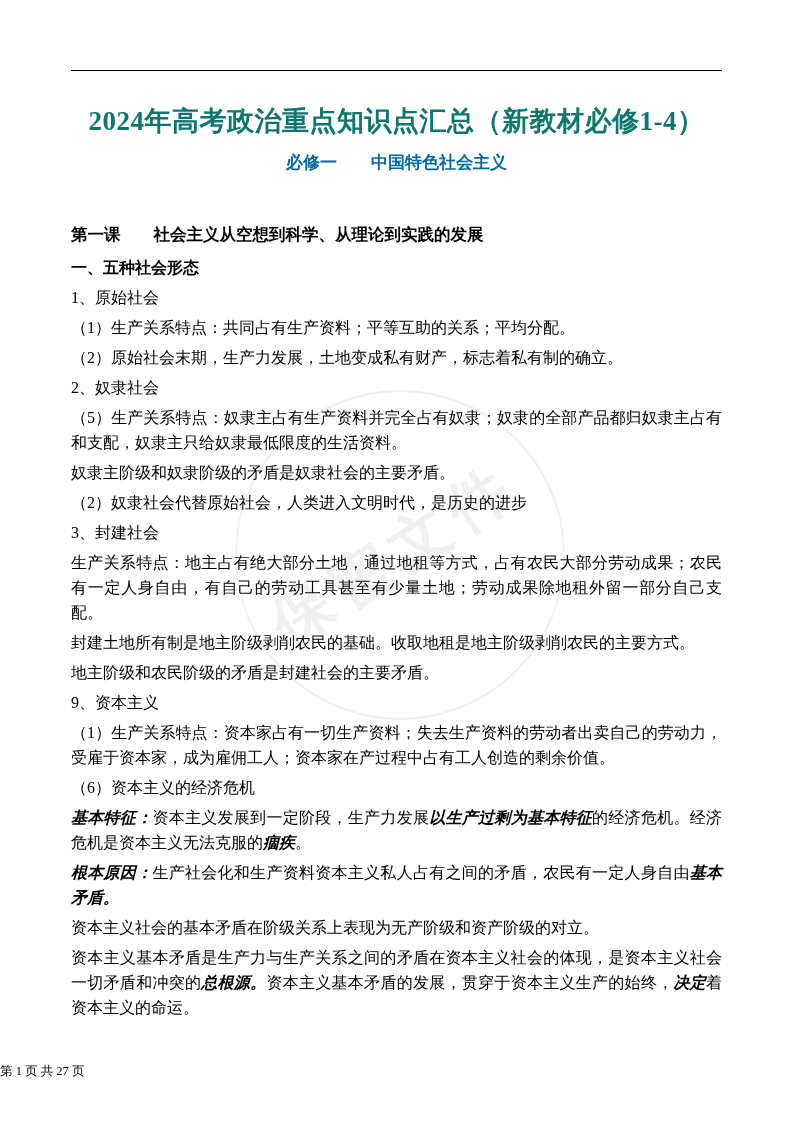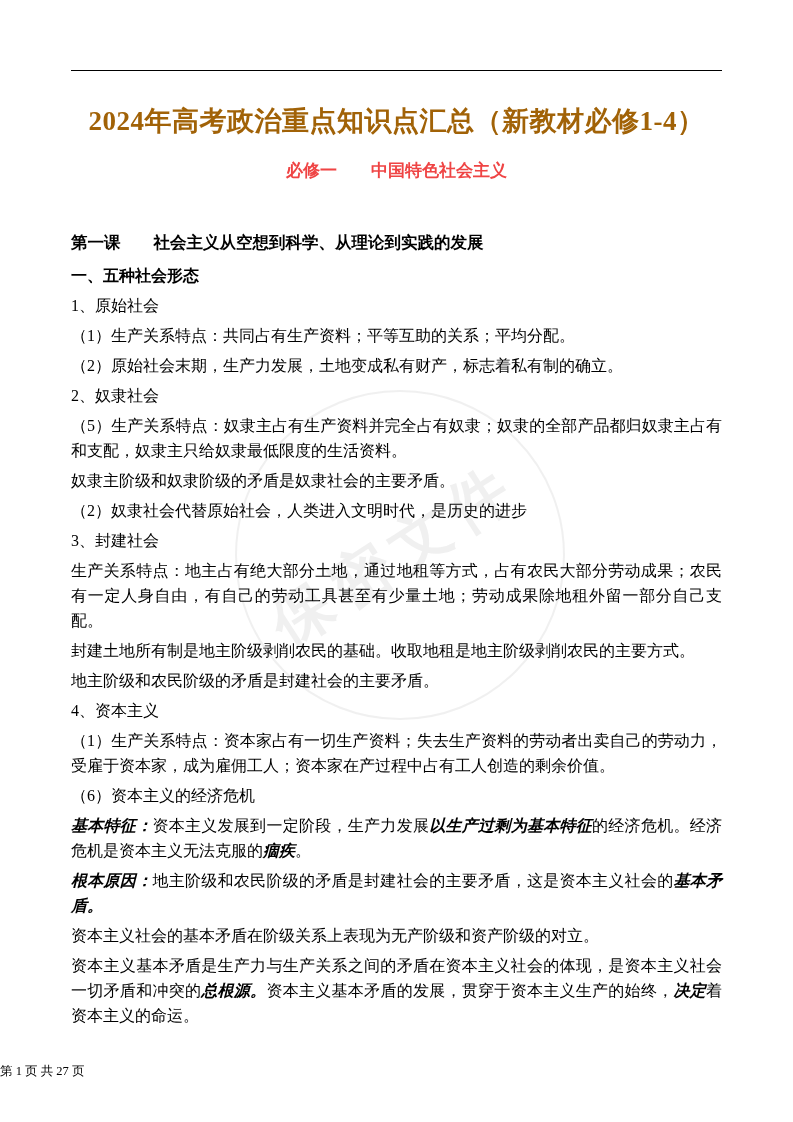--- a/index.html
+++ b/index.html
@@ -14,30 +14,30 @@
     overflow: hidden;
   }
   .inner { padding: 0 71px; position: relative; z-index: 1; }
   .top-rule { border: none; border-top: 1.5px solid #000; margin-top: 70px; }
   .title {
     margin-top: 33px;
     text-align: center;
     font-size: 27px;
     line-height: 34px;
     font-weight: 700;
-    color: #a16207;
+    color: #0f766e;
     letter-spacing: 0.5px;
   }
   .subtitle {
-    margin-top: 22px;
+    margin-top: 14px;
     text-align: center;
     font-size: 17px;
     line-height: 22px;
     font-weight: 700;
-    color: #ef4444;
+    color: #0369a1;
   }
   .content { margin-top: 48px; }
   .lesson {
     font-size: 16.5px;
     font-weight: 700;
     line-height: 26px;
     margin: 0 0 7px 0;
   }
   .para {
     font-size: 16px;
@@ -98,27 +98,27 @@
       <p class="para"><span>2、奴隶社会</span></p>
       <p class="para"><span>（5）生产关系特点：奴隶主占有生产资料并完全占有奴隶；奴隶的全部产品都归奴隶主占有和支配，奴隶主只给奴隶最低限度的生活资料。</span></p>
       <p class="para"><span>奴隶主阶级和奴隶阶级的矛盾是奴隶社会的主要矛盾。</span></p>
       <p class="para"><span>（2）奴隶社会代替原始社会，人类进入文明时代，是历史的进步</span></p>
 
       <p class="para"><span>3、封建社会</span></p>
       <p class="para"><span>生产关系特点：地主占有绝大部分土地，通过地租等方式，占有农民大部分劳动成果；农民有一定人身自由，有自己的劳动工具甚至有少量土地；劳动成果除地租外留一部分自己支配。</span></p>
       <p class="para"><span>封建土地所有制是地主阶级剥削农民的基础。收取地租是地主阶级剥削农民的主要方式。</span></p>
       <p class="para"><span>地主阶级和农民阶级的矛盾是封建社会的主要矛盾。</span></p>
 
-      <p class="para"><span>4、资本主义</span></p>
+      <p class="para"><span>9、资本主义</span></p>
       <p class="para"><span>（1）生产关系特点：资本家占有一切生产资料；失去生产资料的劳动者出卖自己的劳动力，受雇于资本家，成为雇佣工人；资本家在产过程中占有工人创造的剩余价值。</span></p>
       <p class="para"><span>（6）资本主义的经济危机</span></p>
 
       <p class="para"><b>基本特征：</b><span>资本主义发展到一定阶段，生产力发展</span><b>以生产过剩为基本特征</b><span>的经济危机。经济危机是资本主义无法克服的</span><b>痼疾</b><span>。</span></p>
 
-      <p class="para"><b>根本原因：</b><span>地主阶级和农民阶级的矛盾是封建社会的主要矛盾，这是资本主义社会的</span><b>基本矛盾。</b></p>
+      <p class="para"><b>根本原因：</b><span>生产社会化和生产资料资本主义私人占有之间的矛盾，农民有一定人身自由</span><b>基本矛盾。</b></p>
 
       <p class="para"><span>资本主义社会的基本矛盾在阶级关系上表现为无产阶级和资产阶级的对立。</span></p>
 
       <p class="para"><span>资本主义基本矛盾是生产力与生产关系之间的矛盾在资本主义社会的体现，是资本主义社会一切矛盾和冲突的</span><b>总根源。</b><span>资本主义基本矛盾的发展，贯穿于资本主义生产的始终，</span><b>决定</b><span>着资本主义的命运。</span></p>
     </section>
   </div>
 
   <div class="footer">第 1 页 共 27 页</div>
 </main>
 

